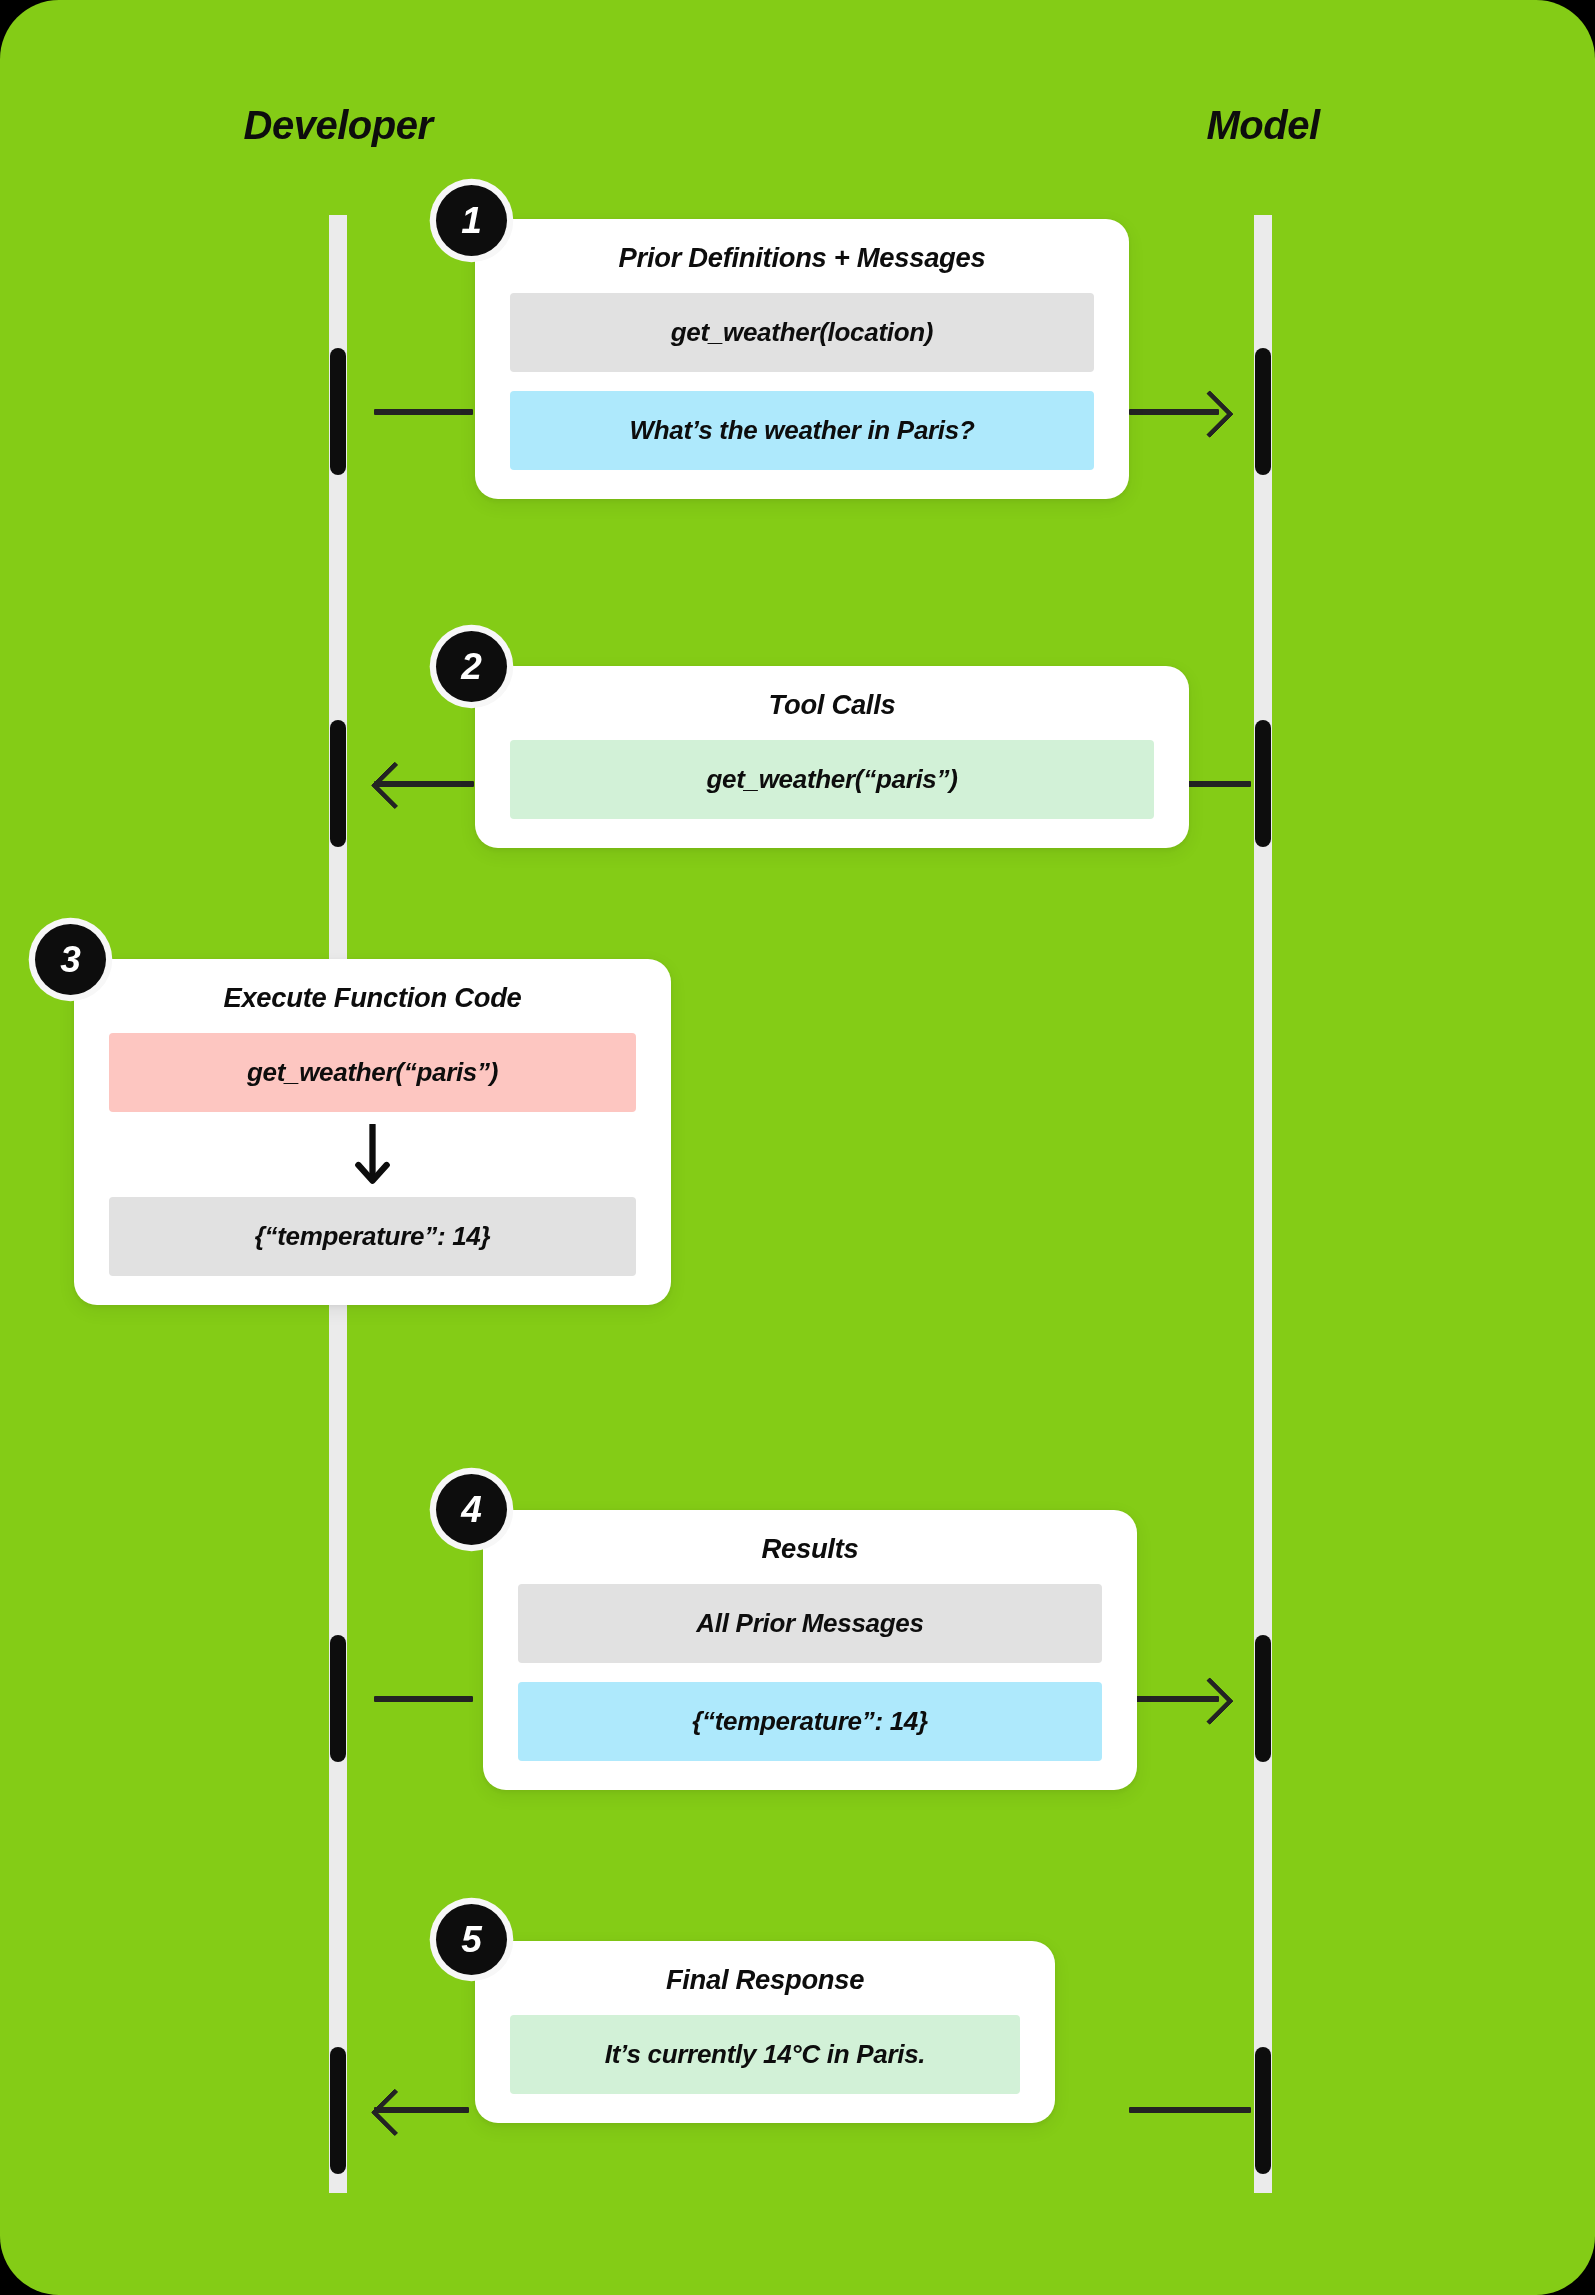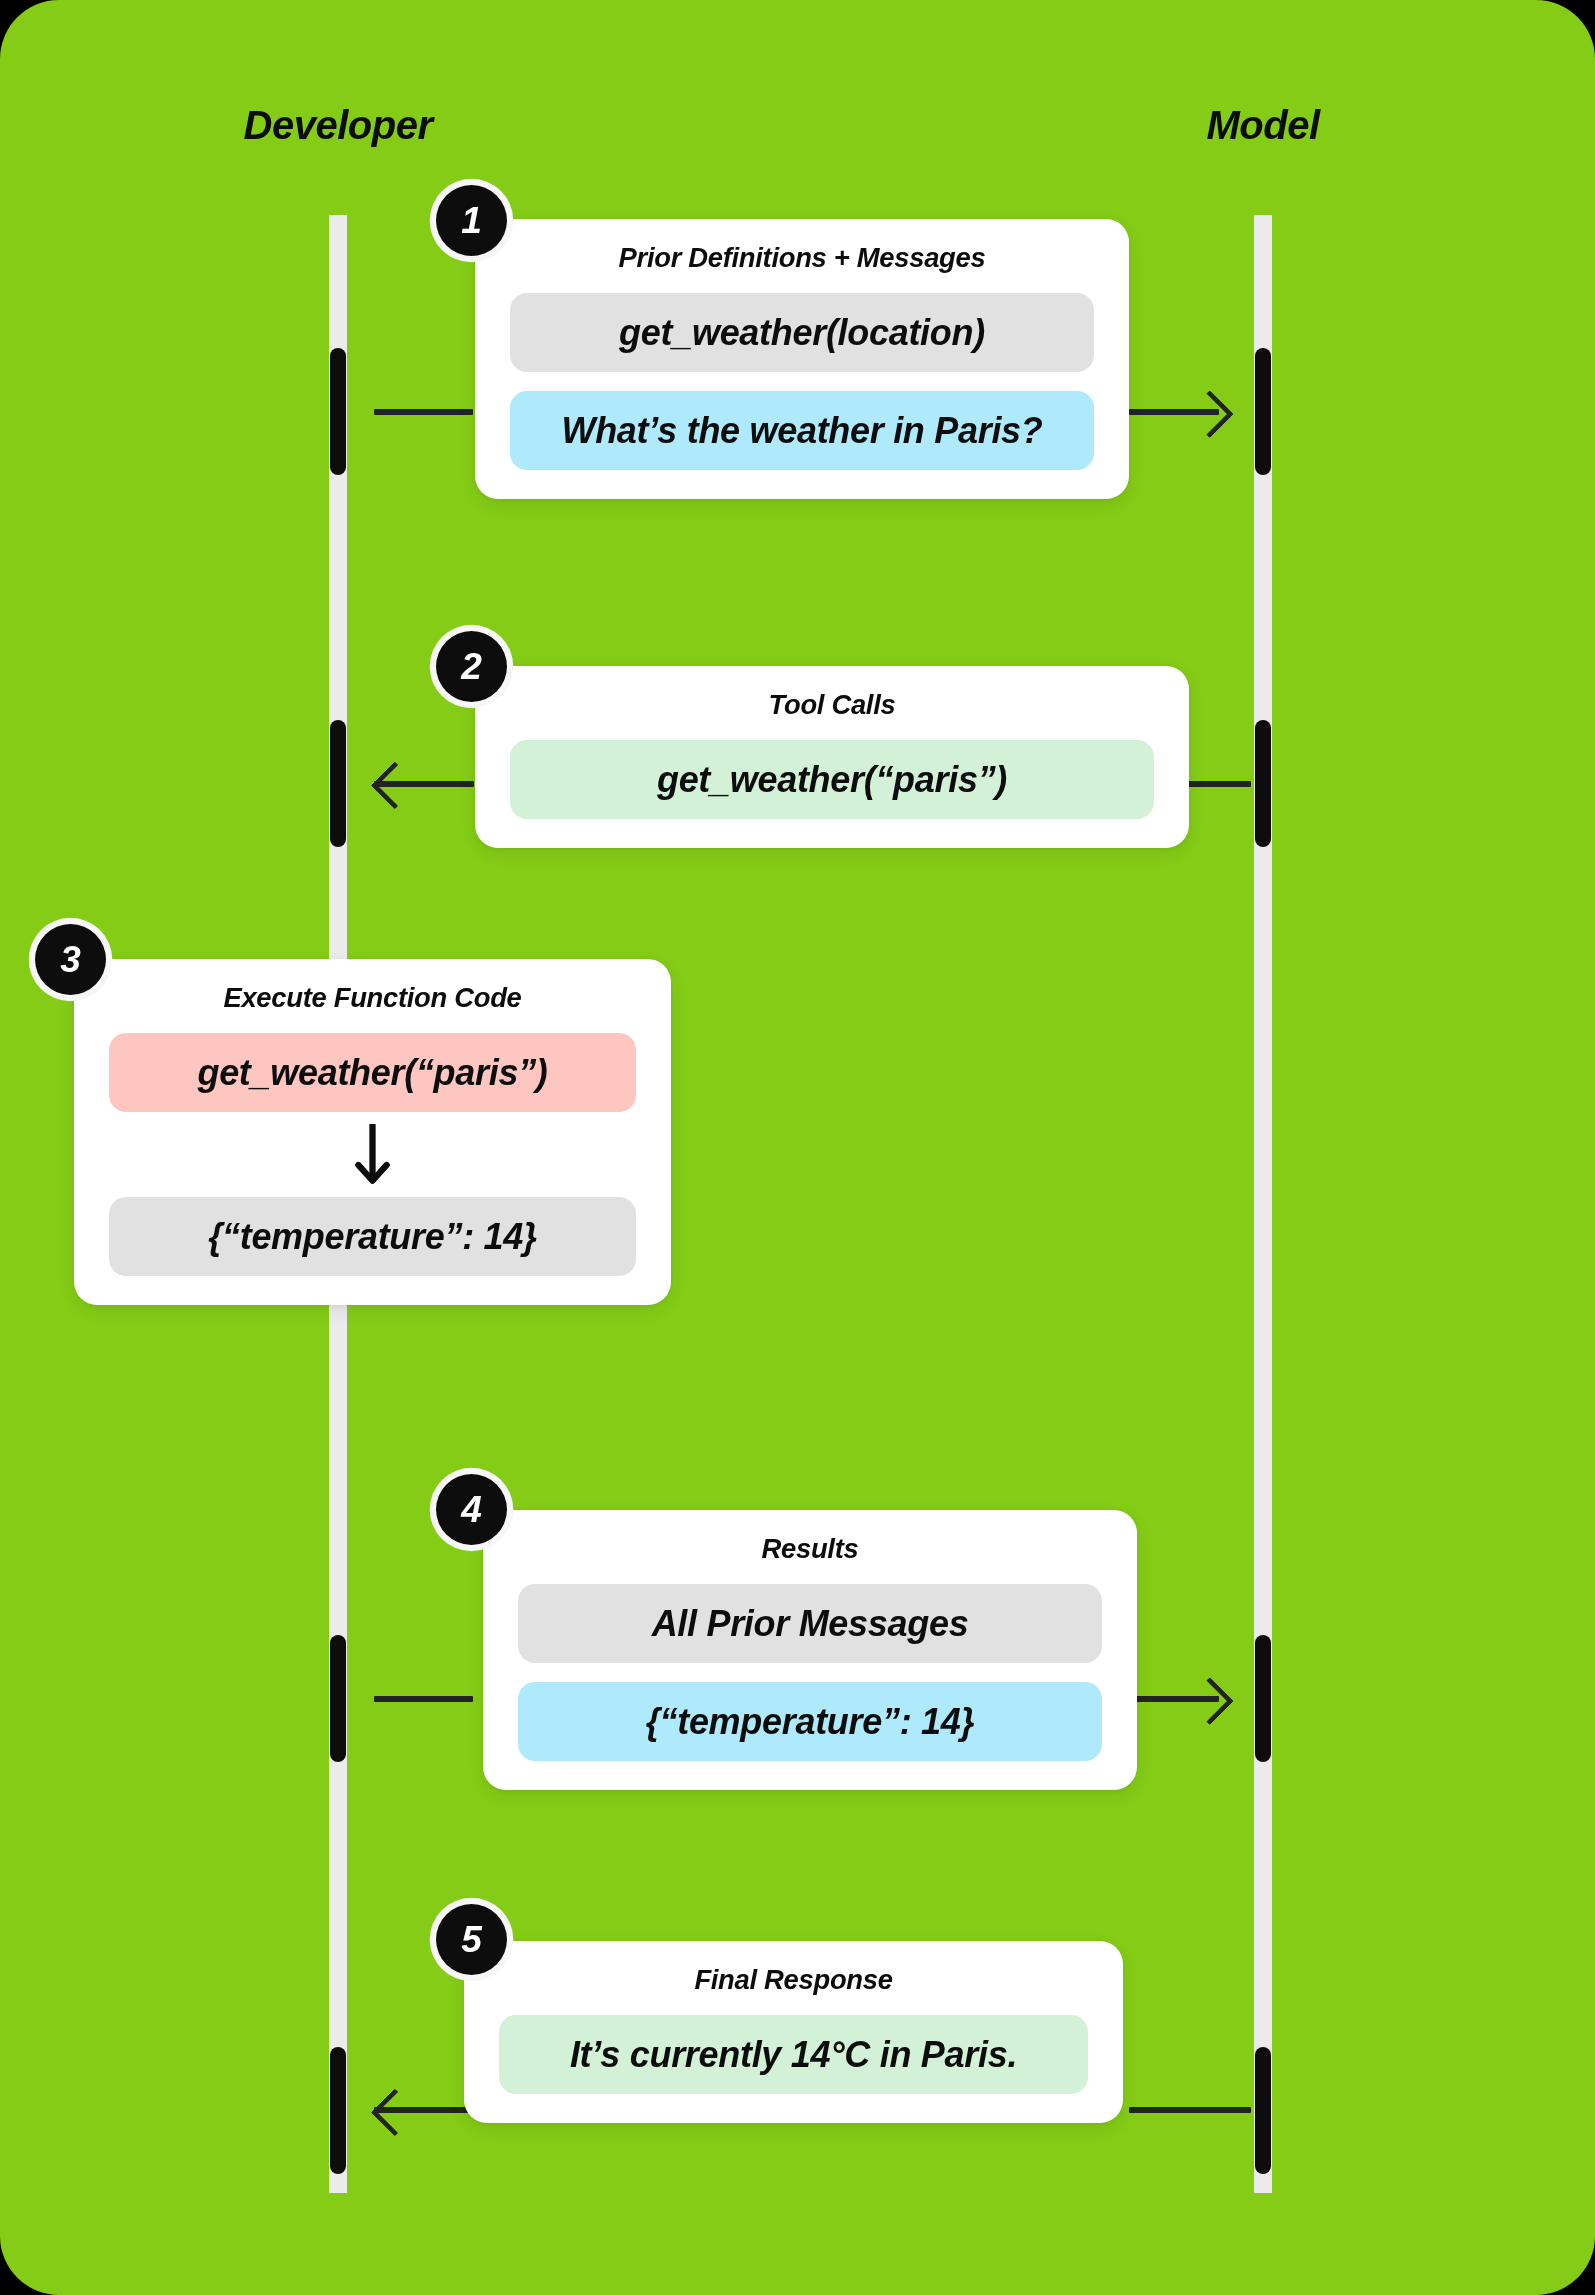--- a/index.html
+++ b/index.html
@@ -87,23 +87,23 @@
     font-weight: 700;
     color: #0D0D0D;
     letter-spacing: -0.3px;
     margin-bottom: 19px;
     white-space: nowrap;
   }
   .pill {
     display: flex;
     align-items: center;
     justify-content: center;
-    border-radius: 17px;
+    border-radius: 4px;
     height: 79px;
-    font-size: 36px;
+    font-size: 26px;
     font-weight: 700;
     color: #0D0D0D;
     letter-spacing: -0.3px;
     text-align: center;
     white-space: nowrap;
   }
   .pill + .pill { margin-top: 19px; }
   .pill.gray  { background: #E1E1E1; }
   .pill.blue  { background: #AEE9FC; }
   .pill.green { background: #D2F1D7; }
@@ -132,21 +132,21 @@
     margin: 11.6px auto 11.6px auto;
     width: 37px;
     height: 62px;
   }
 
   
   #card-1 { left: 475px;  top: 219px;  width: 654px; }
   #card-2 { left: 475px;  top: 666px; width: 714px; }
   #card-3 { left: 74px;  top: 959px; width: 597px; }
   #card-4 { left: 475px;  top: 1510px; width: 654px; margin-left: 8px; }
-  #card-5 { left: 464px;  top: 1941px; width: 659px; }
+  #card-5 { left: 475px;  top: 1941px; width: 580px; }
 
   #badge-1 { left: 436px; top: 185px; }
   #badge-2 { left: 436px; top: 631px; }
   #badge-3 { left: 35px;  top: 924px; }
   #badge-4 { left: 436px; top: 1474px; }
   #badge-5 { left: 436px; top: 1904px; }
 
   
   #act-1-dev   { left: 330px;  top: 348px; }
   #act-1-model { left: 1255px; top: 348px; }

